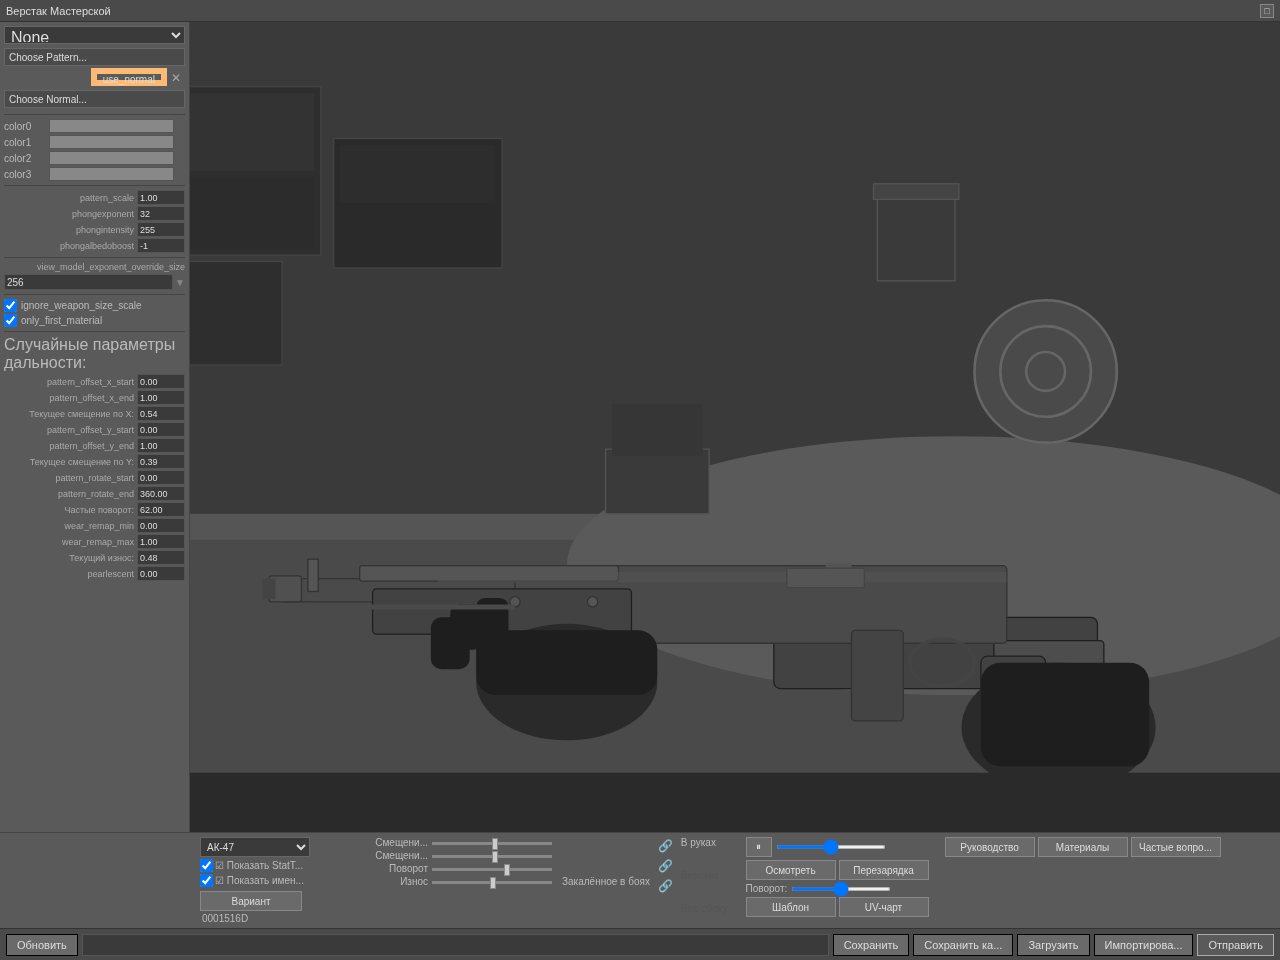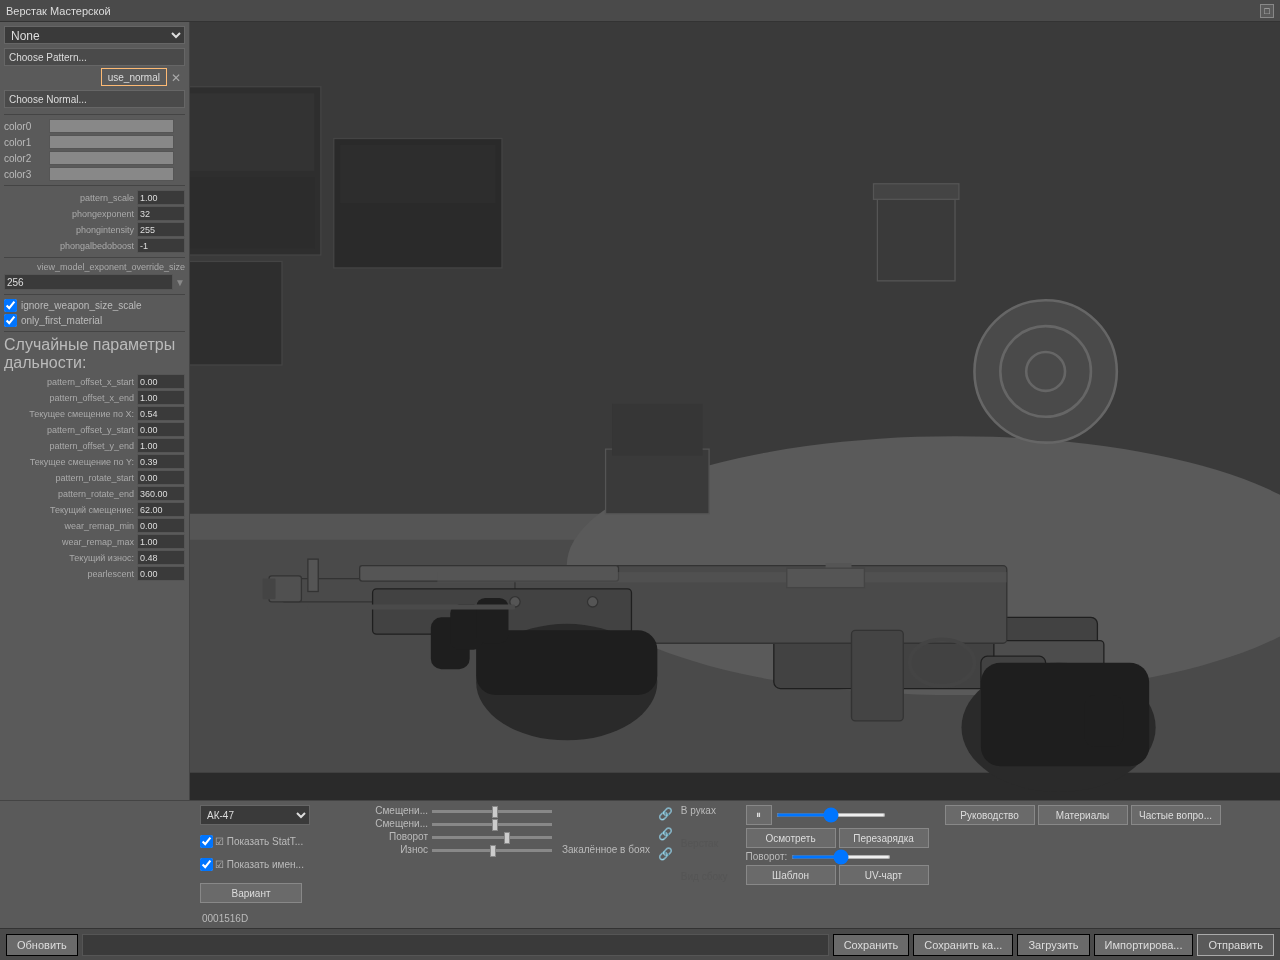--- a/index.html
+++ b/index.html
@@ -59,29 +59,29 @@
     .panel-row {
       display: flex;
       align-items: center;
       margin-bottom: 2px;
       width: 100%;
     }
     .panel-dropdown {
       background: #3a3a3a;
       border: 1px solid #666;
       color: #ddd;
-      font-size: 12px;
+      font-size: 16px;
       width: 100%;
       height: 18px;
       padding: 1px 2px;
       margin-bottom: 2px;
     }
     .panel-button {
       background: #5a5a5a;
-      border: 1px solid #fdba74;
+      border: 6px solid #fdba74;
       color: #ddd;
       font-size: 10px;
       height: 18px;
       padding: 0 4px;
       cursor: pointer;
       width: 100%;
       text-align: center;
       margin-bottom: 2px;
     }
     .choose-btn {
@@ -249,21 +249,21 @@
     #bottom-controls-inner {
       display: flex;
       flex-direction: row;
       gap: 8px;
       align-items: flex-start;
     }
 
     .bottom-left-col {
       display: flex;
       flex-direction: column;
-      gap: 10px;
+      gap: 2px;
       min-width: 160px;
     }
     .bottom-mid-col {
       display: flex;
       flex-direction: column;
       gap: 2px;
     }
 
     .slider-row {
       display: flex;
@@ -411,21 +411,21 @@
     </div>
     <div class="param-row">
       <span class="param-label">pattern_rotate_start</span>
       <input type="text" value="0.00" style="">
     </div>
     <div class="param-row">
       <span class="param-label">pattern_rotate_end</span>
       <input type="text" value="360.00" style="">
     </div>
     <div class="param-row">
-      <span class="param-label">Текущий смещение:</span>
+      <span class="param-label">Частые поворот:</span>
       <input type="text" value="62.00" style="">
     </div>
     <div class="param-row">
       <span class="param-label">wear_remap_min</span>
       <input type="text" value="0.00" style="">
     </div>
     <div class="param-row">
       <span class="param-label">wear_remap_max</span>
       <input type="text" value="1.00" style="">
     </div>

